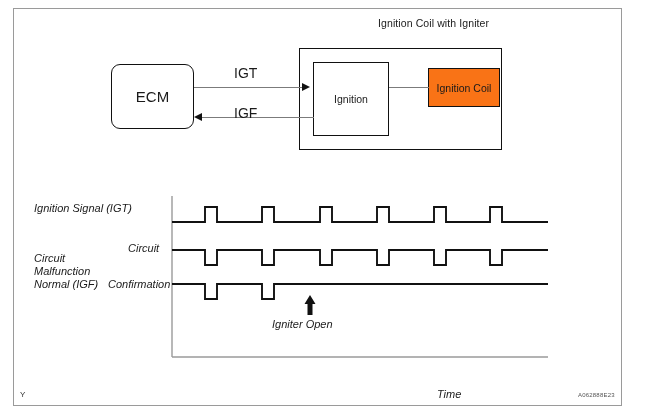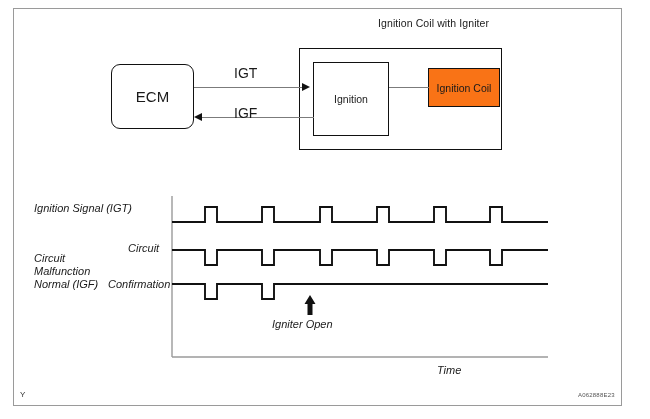--- a/index.html
+++ b/index.html
@@ -193,21 +193,21 @@
     line-height: 13px;
     font-style: italic;
   }
   .lbl-igt       { left: 34px;  top: 202px; }
   .lbl-normal    { left: 128px; top: 242px; }
   .lbl-igf-1     { left: 34px;  top: 252px; }
   .lbl-igf-2     { left: 34px;  top: 265px; }
   .lbl-igf-3     { left: 34px;  top: 278px; }
   .lbl-malf      { left: 108px; top: 278px; }
   .lbl-circuit   { left: 272px; top: 318px; }
-  .lbl-time      { left: 437px; top: 364px; text-align: center; }
+  .lbl-time      { left: 437px; top: 388px; text-align: center; }
 
   .footer-y {
     position: absolute;
     left: 20px;
     top: 390px;
     font-size: 8px;
     color: #333;
   }
   .footer-code {
     position: absolute;

